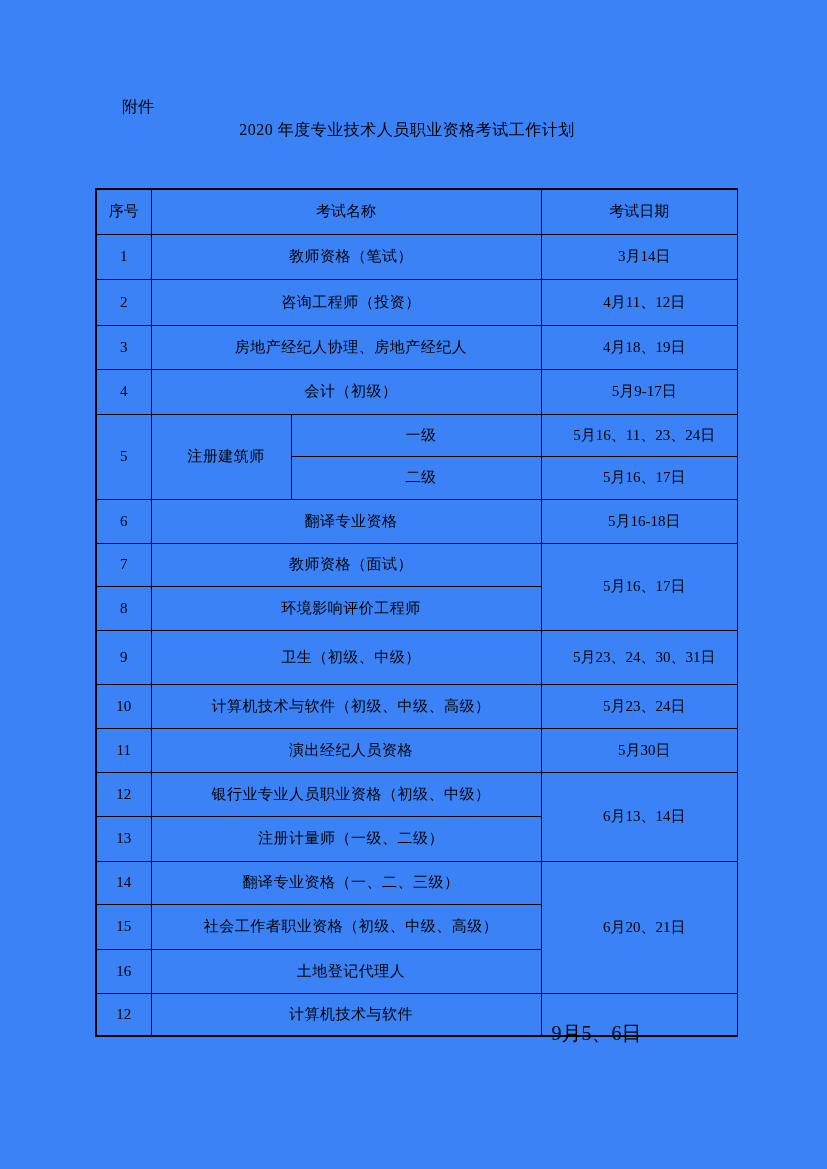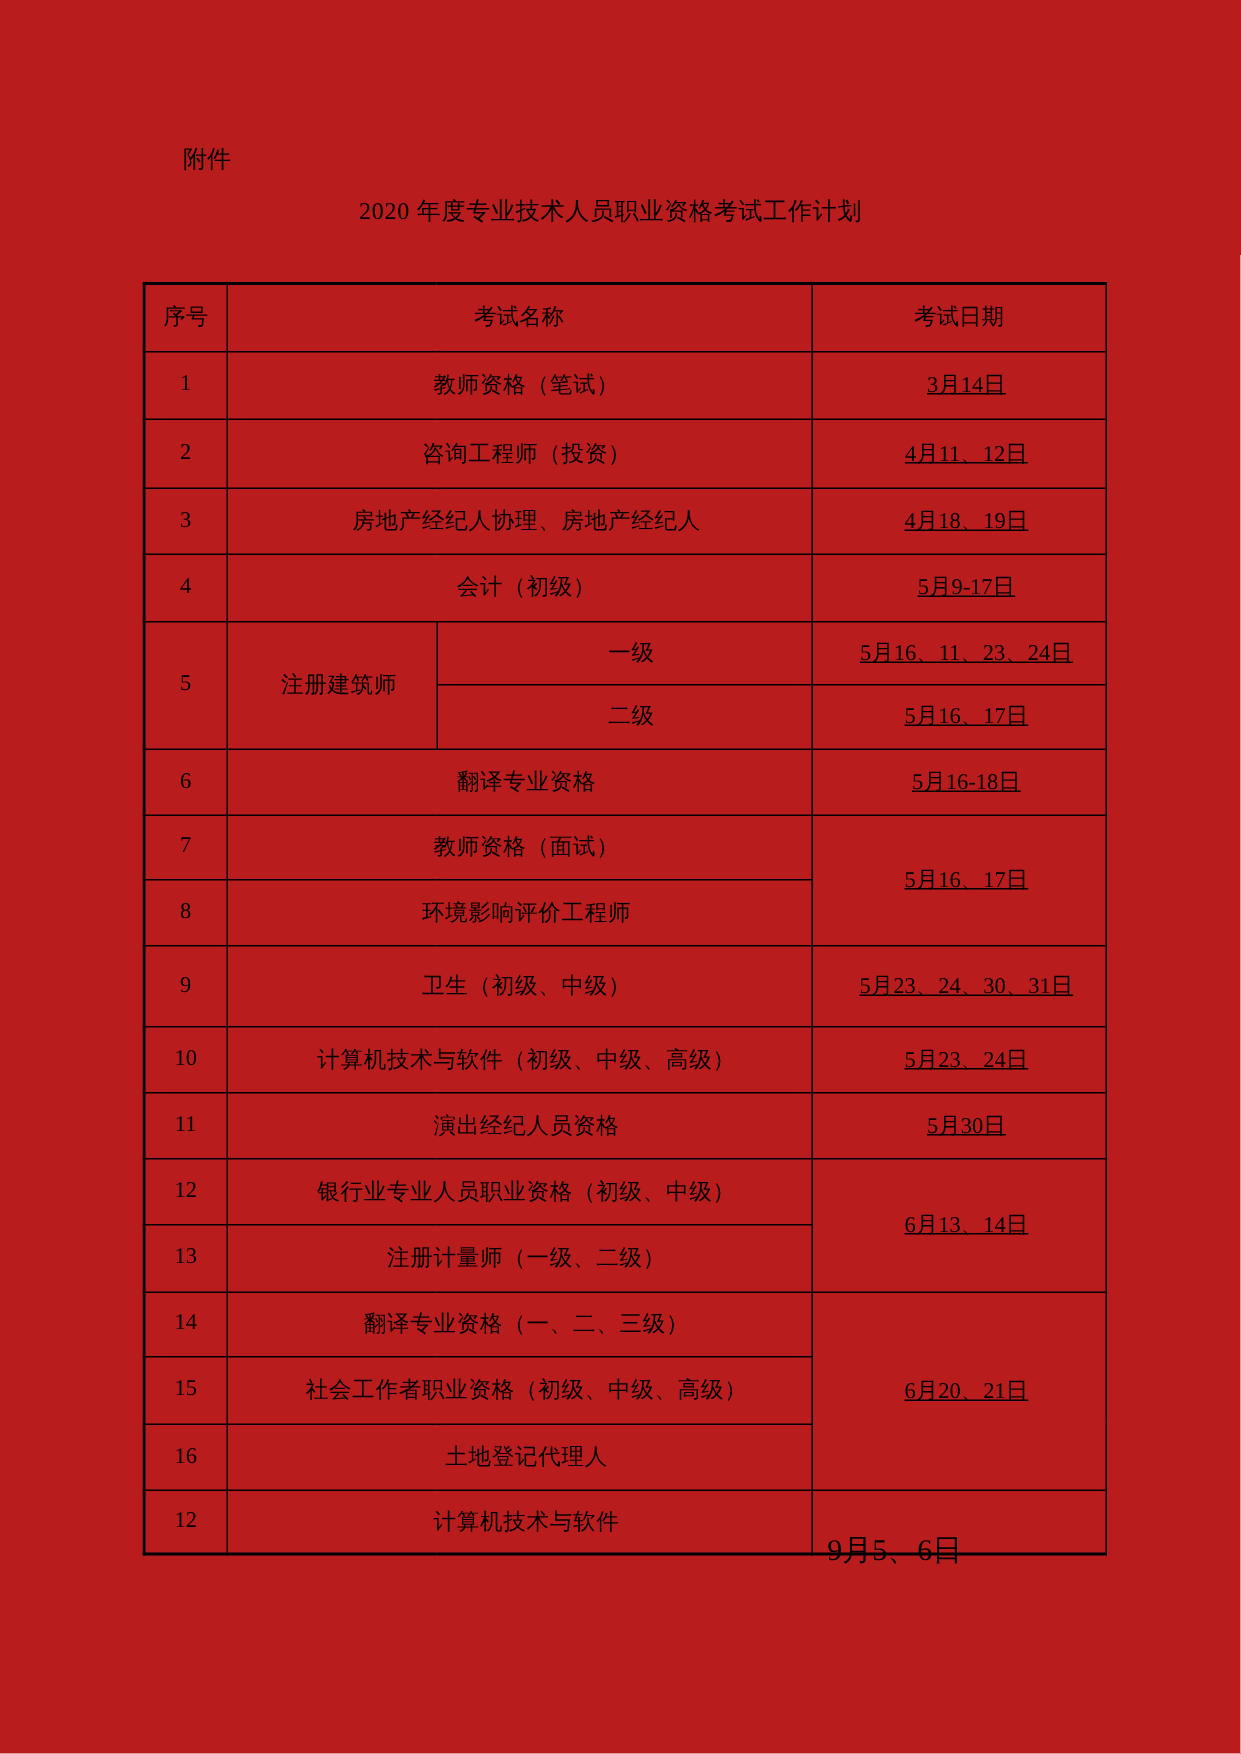--- a/index.html
+++ b/index.html
@@ -4,30 +4,29 @@
 <style>
   * { margin: 0; padding: 0; box-sizing: border-box; }
   html, body { background: #ffffff; }
   body {
     width: 827px; height: 1169px;
     font-family: "Liberation Serif", "DejaVu Serif", serif;
     color: #000000;
     position: relative;
     overflow: hidden;
   }
-  .page { position: absolute; inset: 0; background: #b91c1c; padding-left: 40px; }
+  .page { position: absolute; inset: 0; background: #3b82f6; padding-left: 40px; }
   .attachment {
     position: absolute; left: 122px; top: 98px;
     font-size: 16px; line-height: 18px;
   }
   .doc-title {
     position: absolute; left: 0; top: 120px; width: 814px;
     text-align: center; font-size: 16px; line-height: 20px;
     letter-spacing: 0.5px;
-    margin-top: 12px;
   }
   .table-clip {
     position: absolute; left: 95px; top: 188px;
     width: 643px; height: 1091px;
     overflow: hidden;
     border-bottom: 2px solid #000;
   }
   table.exam-table {
     width: 642px;
     border-collapse: collapse;
@@ -37,21 +36,21 @@
   .exam-table th, .exam-table td {
     border: 1px solid #000;
     font-size: 15px;
     font-weight: normal;
     vertical-align: middle;
     overflow: visible;
   }
   .exam-table th { text-align: center; }
   td.no { text-align: center; }
   td.name, td.level, td.date { text-align: center; padding-left: 10px; letter-spacing: 0.5px; }
-  td.date { letter-spacing: 0; text-decoration: underline; }
+  td.date { letter-spacing: 0; }
   td.date-clipped { position: relative; }
   td.date-clipped .clip-text {
     position: absolute; top: 26px; left: 10px; white-space: nowrap;
     font-size: 20px;
   }
 </style>
 </head>
 <body>
 
 <div class="page">

